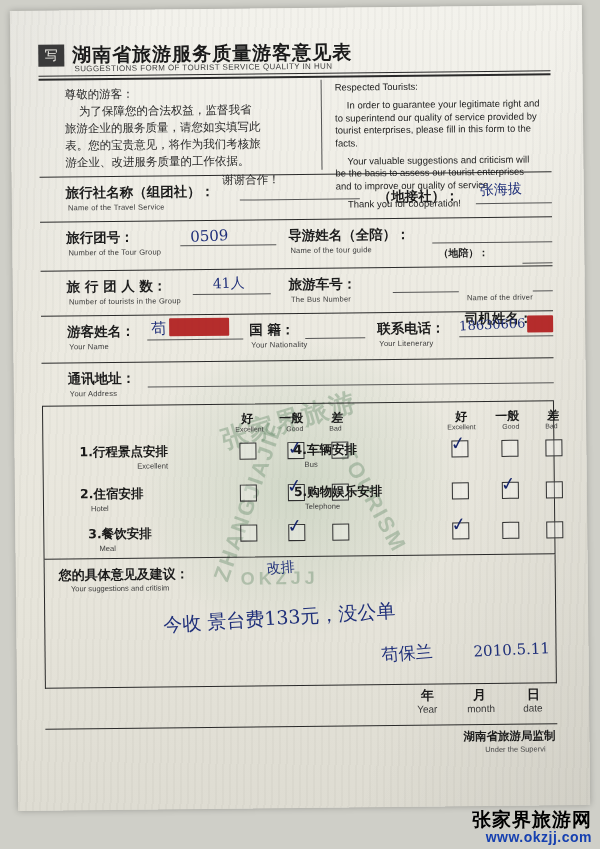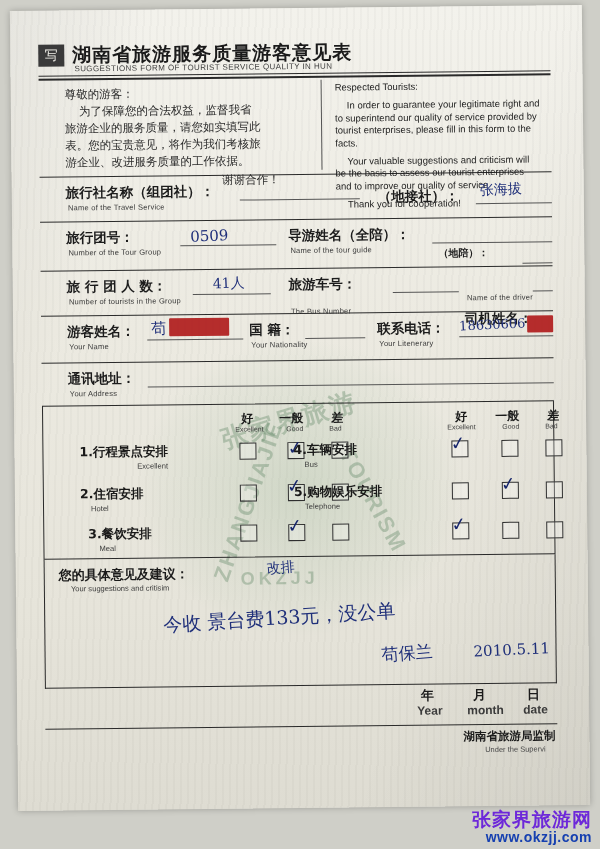--- a/index.html
+++ b/index.html
@@ -105,32 +105,32 @@
         transform:rotate(-8deg);}
 
   
   .sugg{position:relative;height:128px;border:1.5px solid #2a2a2a;border-top:none;}
   .sugg .lbl2{position:absolute;left:14px;top:7px;font-family:"DejaVu Sans",sans-serif;font-size:13px;font-weight:bold;}
   .sugg .en2{position:absolute;left:26px;top:25px;font-size:7.6px;color:#3a3a3a;}
 
   
   .dateline{position:relative;height:34px;}
   .dlbl{position:absolute;font-family:"DejaVu Sans",sans-serif;font-size:13px;font-weight:bold;}
-  .dsub{position:absolute;font-size:12px;color:#3a3a3a;font-weight:bold;}
+  .dsub{position:absolute;font-size:10px;color:#3a3a3a;}
 
   
   .footer{position:relative;height:26px;border-top:1.5px solid #2a2a2a;margin-top:6px;}
   .footer .f1{position:absolute;right:2px;top:4px;font-family:"DejaVu Sans",sans-serif;font-size:11.5px;font-weight:bold;}
   .footer .f2{position:absolute;right:12px;top:20px;font-size:7.5px;color:#4a4a4a;}
 
   
   .site{
     position:absolute;right:8px;bottom:4px;text-align:right;line-height:1.05;
   }
-  .site .zh{font-family:"DejaVu Sans",sans-serif;font-size:19px;font-weight:bold;color:#6d28d9;letter-spacing:1px;}
+  .site .zh{font-family:"DejaVu Sans",sans-serif;font-size:19px;font-weight:bold;color:#000000;letter-spacing:1px;}
   .site .url{font-size:14px;font-weight:bold;color:#1640b0;letter-spacing:.5px;}
 </style>
 </head>
 <body>
 
 <div id="paper">
   <div class="watermark"></div>
   <div class="wm-text wm1">张家界旅游</div>
   <div class="wm-text wm2">ZHANGJIAJIE</div>
   <div class="wm-text wm3">TOURISM</div>
@@ -186,21 +186,21 @@
       <div class="uline" style="left:482px;top:45px;width:30px;"></div>
     </div>
 
     <div class="row" style="height:44px;">
       <div class="lbl" style="left:26px;top:7px;">旅 行 团 人 数：</div>
       <div class="en" style="left:28px;top:26px;">Number  of  tourists  in  the  Group</div>
       <div class="uline" style="left:152px;top:24px;width:78px;"></div>
       <div class="hw blue" style="left:172px;top:5px;font-size:14px;">41人</div>
 
       <div class="lbl" style="left:248px;top:7px;">旅游车号：</div>
-      <div class="en" style="left:250px;top:26px;margin-top:12px;">The     Bus     Number</div>
+      <div class="en" style="left:250px;top:26px;">The     Bus     Number</div>
       <div class="uline" style="left:352px;top:24px;width:66px;"></div>
 
       <div class="lbl" style="left:424px;top:7px;margin-top:36px;">司机姓名：</div>
       <div class="en" style="left:426px;top:26px;">Name  of  the  driver</div>
       <div class="uline" style="left:492px;top:24px;width:20px;"></div>
     </div>
 
     <div class="row" style="height:46px;">
       <div class="lbl" style="left:26px;top:7px;">游客姓名：</div>
       <div class="en" style="left:28px;top:26px;">Your        Name</div>

